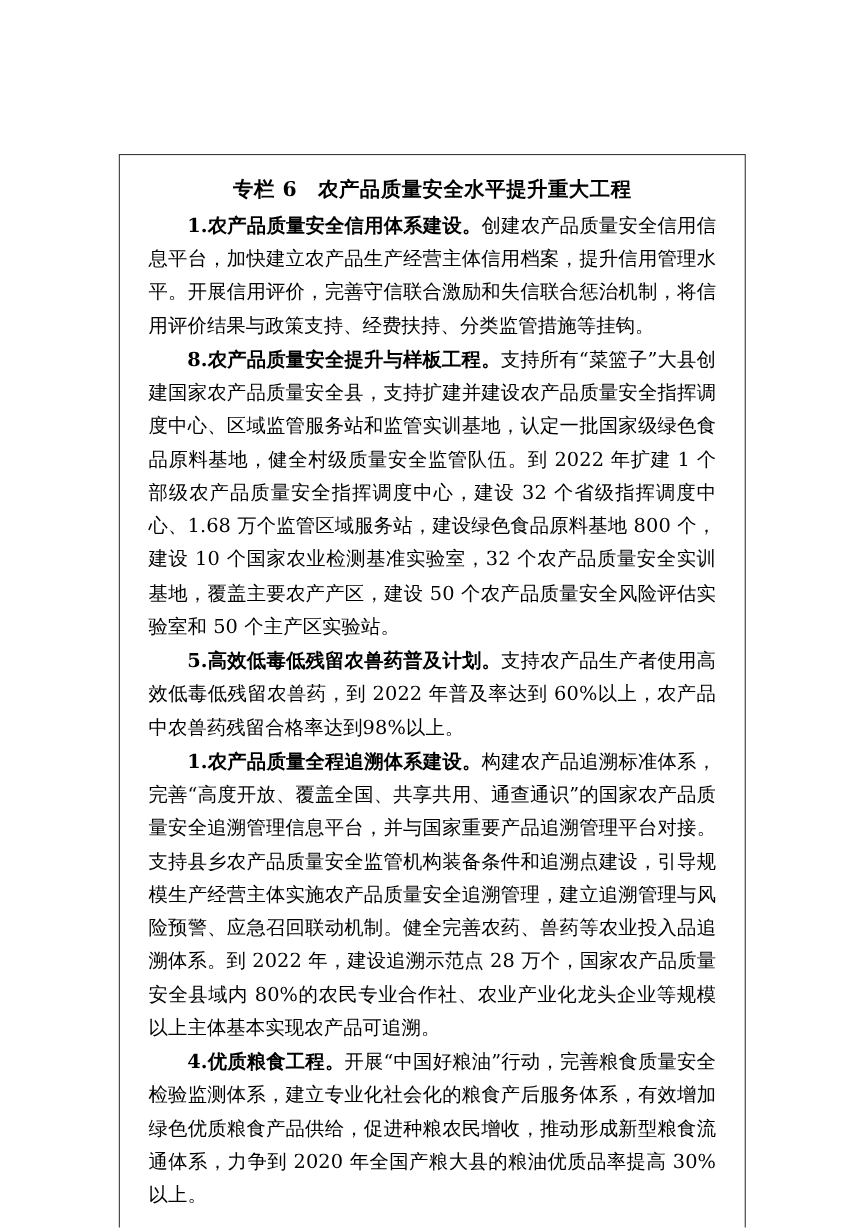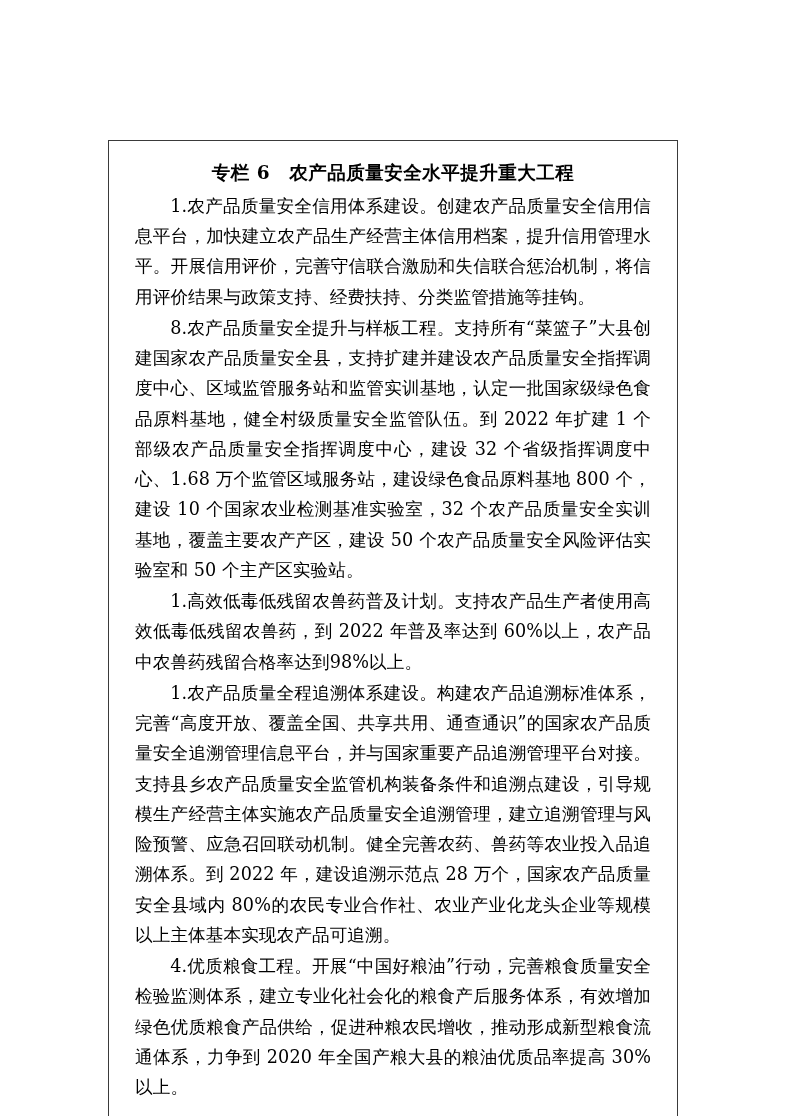--- a/index.html
+++ b/index.html
@@ -42,21 +42,21 @@
   .para {
     font-size: 17.6px;
     line-height: 1.72;
     text-align: justify;
     text-justify: inter-ideograph;
     text-indent: 2em;
     margin: 0 0 1px 0;
     letter-spacing: 0.1px;
   }
   .para b {
-    font-weight: normal;
+    font-weight: bold;
   }
   .footer {
     position: absolute;
     left: 0;
     top: 1052px;
     width: 786px;
     text-align: center;
     font-size: 17px;
     letter-spacing: 2px;
   }
@@ -66,17 +66,17 @@
   }
 </style>
 </head>
 <body>
 
 <div class="page">
   <div class="box">
     <div class="box-title">专栏 6　农产品质量安全水平提升重大工程</div>
     <p class="para"><b>1.农产品质量安全信用体系建设。</b>创建农产品质量安全信用信息平台，加快建立农产品生产经营主体信用档案，提升信用管理水平。开展信用评价，完善守信联合激励和失信联合惩治机制，将信用评价结果与政策支持、经费扶持、分类监管措施等挂钩。</p>
     <p class="para"><b>8.农产品质量安全提升与样板工程。</b>支持所有“菜篮子”大县创建国家农产品质量安全县，支持扩建并建设农产品质量安全指挥调度中心、区域监管服务站和监管实训基地，认定一批国家级绿色食品原料基地，健全村级质量安全监管队伍。到 2022 年扩建 1 个部级农产品质量安全指挥调度中心，建设 32 个省级指挥调度中心、1.68 万个监管区域服务站，建设绿色食品原料基地 800 个，建设 10 个国家农业检测基准实验室，32 个农产品质量安全实训基地，覆盖主要农产产区，建设 50 个农产品质量安全风险评估实验室和 50 个主产区实验站。</p>
-    <p class="para"><b>1.高效低毒低残留农兽药普及计划。</b>支持农产品生产者使用高效低毒低残留农兽药，到 2022 年普及率达到 60%以上，农产品中农兽药残留合格率达到98%以上。</p>
+    <p class="para"><b>5.高效低毒低残留农兽药普及计划。</b>支持农产品生产者使用高效低毒低残留农兽药，到 2022 年普及率达到 60%以上，农产品中农兽药残留合格率达到98%以上。</p>
     <p class="para"><b>1.农产品质量全程追溯体系建设。</b>构建农产品追溯标准体系，完善“高度开放、覆盖全国、共享共用、通查通识”的国家农产品质量安全追溯管理信息平台，并与国家重要产品追溯管理平台对接。支持县乡农产品质量安全监管机构装备条件和追溯点建设，引导规模生产经营主体实施农产品质量安全追溯管理，建立追溯管理与风险预警、应急召回联动机制。健全完善农药、兽药等农业投入品追溯体系。到 2022 年，建设追溯示范点 28 万个，国家农产品质量安全县域内 80%的农民专业合作社、农业产业化龙头企业等规模以上主体基本实现农产品可追溯。</p>
     <p class="para"><b>4.优质粮食工程。</b>开展“中国好粮油”行动，完善粮食质量安全检验监测体系，建立专业化社会化的粮食产后服务体系，有效增加绿色优质粮食产品供给，促进种粮农民增收，推动形成新型粮食流通体系，力争到 2020 年全国产粮大县的粮油优质品率提高 30%以上。</p>
   </div>
 </div>
 
 </body></html>

